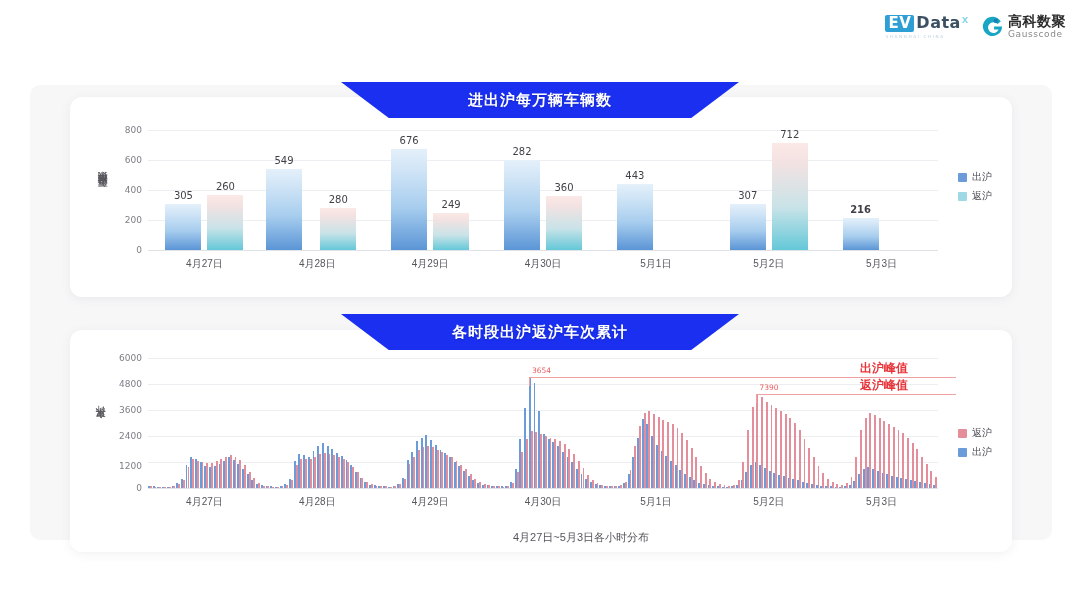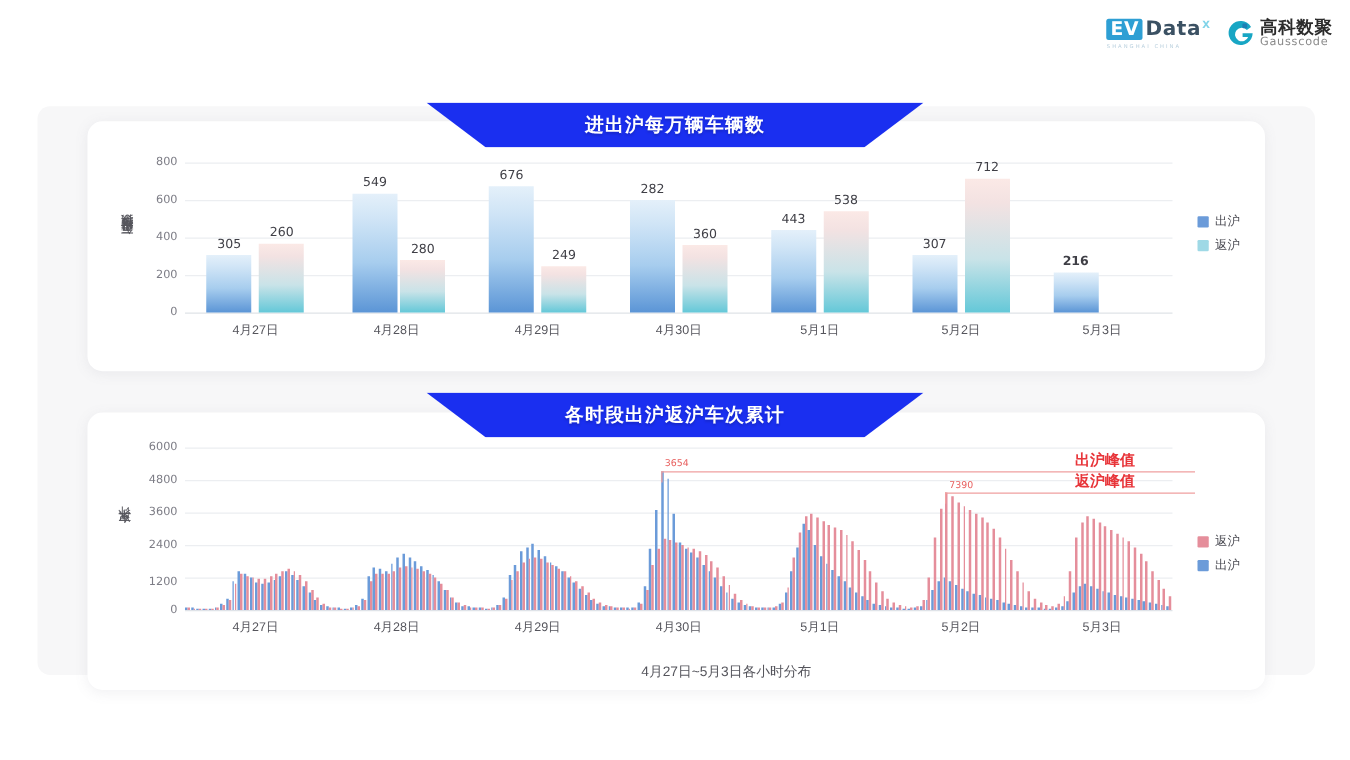--- a/index.html
+++ b/index.html
@@ -160,21 +160,21 @@
       <div class="ytick" style="top: 30px;">600</div>
       <div class="gridline" style="top: 0px; width: 790px;"></div>
       <div class="ytick" style="top: 0px;">800</div>
       <div class="bar out" style="left: 17.4286px; width: 36px; height: 45.75px;">
         <div class="barval">305</div>
       </div>
       <div class="bar back" style="left: 59.4286px; width: 36px; height: 55px;">
         <div class="barval">260</div>
       </div>
       <div class="xtick" style="left: 56.4286px;">4月27日</div>
-      <div class="bar out" style="left: 134px; width: 36px; height: 95px;">
+      <div class="bar out" style="left: 118px; width: 36px; height: 81px;">
         <div class="barval">549</div>
       </div>
       <div class="bar back" style="left: 172.286px; width: 36px; height: 42px;">
         <div class="barval">280</div>
       </div>
       <div class="xtick" style="left: 169.286px;">4月28日</div>
       <div class="bar out" style="left: 243.143px; width: 36px; height: 101.4px;">
         <div class="barval">676</div>
       </div>
       <div class="bar back" style="left: 285.143px; width: 36px; height: 37.35px;">
@@ -183,23 +183,20 @@
       <div class="xtick" style="left: 282.143px;">4月29日</div>
       <div class="bar out" style="left: 356px; width: 36px; height: 89.7px;">
         <div class="barval">282</div>
       </div>
       <div class="bar back" style="left: 398px; width: 36px; height: 54px;">
         <div class="barval">360</div>
       </div>
       <div class="xtick" style="left: 395px;">4月30日</div>
       <div class="bar out" style="left: 468.857px; width: 36px; height: 66.45px;">
         <div class="barval">443</div>
-      </div>
-      <div class="bar back" style="left: 510.857px; width: 36px; height: 80.7px;">
-        <div class="barval">538</div>
       </div>
       <div class="xtick" style="left: 507.857px;">5月1日</div>
       <div class="bar out" style="left: 581.714px; width: 36px; height: 46.05px;">
         <div class="barval">307</div>
       </div>
       <div class="bar back" style="left: 623.714px; width: 36px; height: 106.8px;">
         <div class="barval">712</div>
       </div>
       <div class="xtick" style="left: 620.714px;">5月2日</div>
       <div class="bar out" style="left: 694.571px; width: 36px; height: 32.4px; font-weight: bold;">

